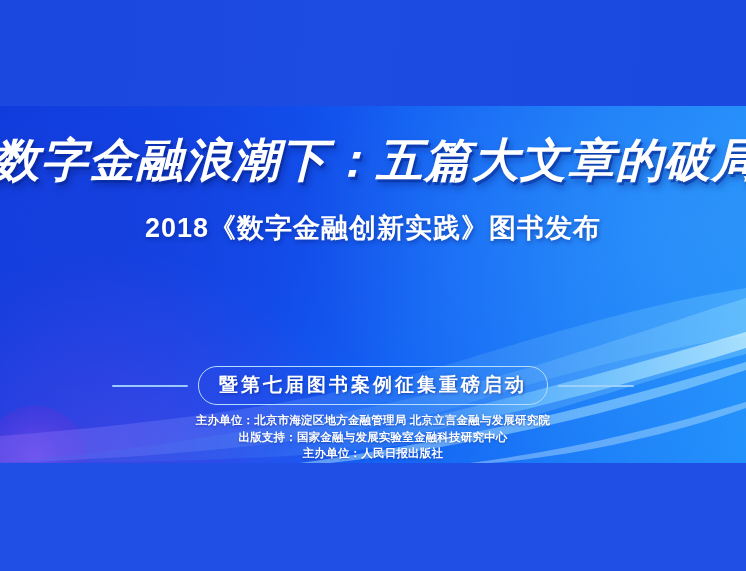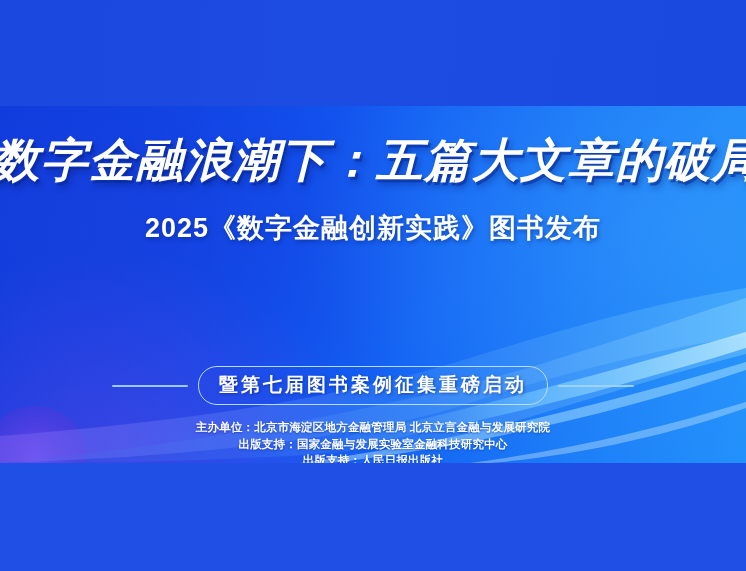--- a/index.html
+++ b/index.html
@@ -83,21 +83,20 @@
     border:1.6px solid #b6ddfb;border-radius:19px;
     padding:5px 20px 6px 20px;
     color:#ffffff;font-weight:bold;font-size:19px;letter-spacing:3px;
     white-space:nowrap;
     text-shadow:1px 1px 3px rgba(6,30,120,.55);
   }
 
   .org-block{
     position:absolute;left:0;top:306px;width:746px;
     text-align:center;
-    margin-top:7px;
   }
   .org-line{
     color:#ffffff;font-weight:bold;font-size:11.5px;
     line-height:16.5px;letter-spacing:.2px;white-space:nowrap;
     text-shadow:0 1px 2px rgba(6,30,120,.45);
   }
 </style>
 </head>
 <body>
 
@@ -147,32 +146,32 @@
                C610,310 460,342 330,357 Z" fill="#bdefff" opacity="0.45"></path>
 
       <path d="M470,357 C570,344 660,322 746,296 L746,302
                C666,330 575,350 490,357 Z" fill="#e2f8ff" opacity="0.35"></path>
     </svg>
 
     <div class="content">
 
       <div class="main-title">数字金融浪潮下：五篇大文章的破局与重构</div>
 
-      <div class="sub-title">2025《数字金融创新实践》图书发布</div>
+      <div class="sub-title">2018《数字金融创新实践》图书发布</div>
 
       <div class="pill-row">
         <div class="rule"></div>
         <div class="pill">暨第七届图书案例征集重磅启动</div>
         <div class="rule"></div>
       </div>
 
       <div class="org-block">
         <div class="org-line">主办单位：北京市海淀区地方金融管理局  北京立言金融与发展研究院</div>
         <div class="org-line">出版支持：国家金融与发展实验室金融科技研究中心</div>
-        <div class="org-line">出版支持：人民日报出版社</div>
+        <div class="org-line">主办单位：人民日报出版社</div>
         <div class="org-line">协办单位：金融科技50人论坛  神州信息</div>
       </div>
 
     </div>
   </div>
 
   <div class="bottom-band"></div>
 
 </div>
 

